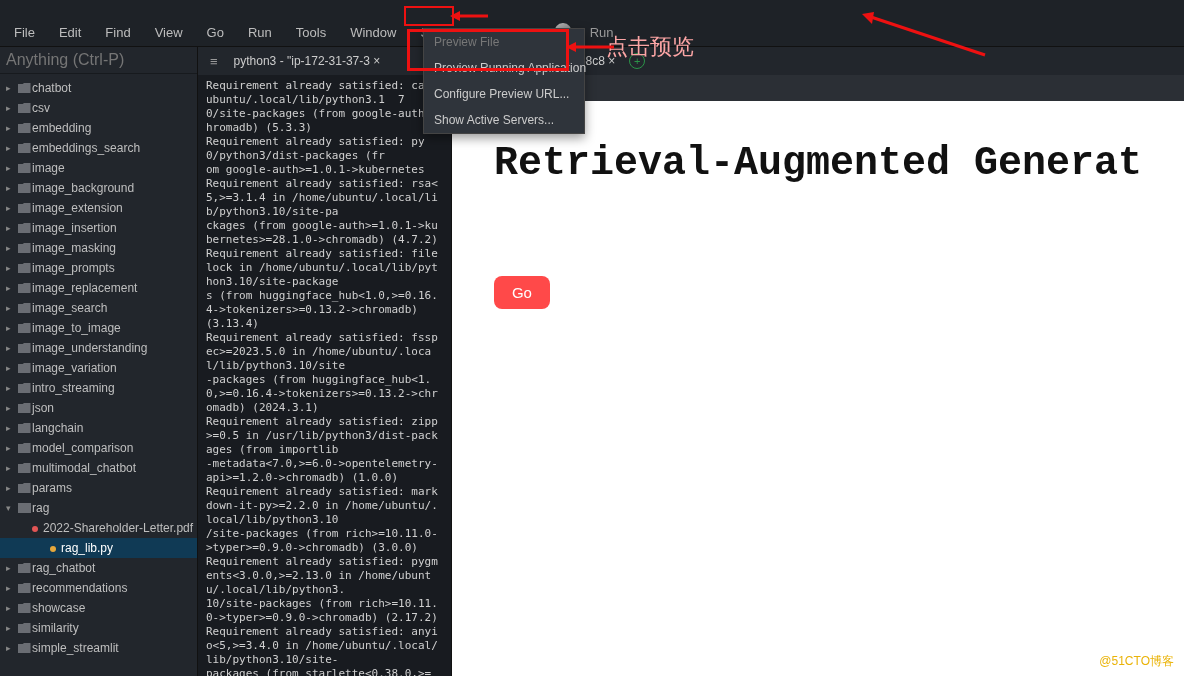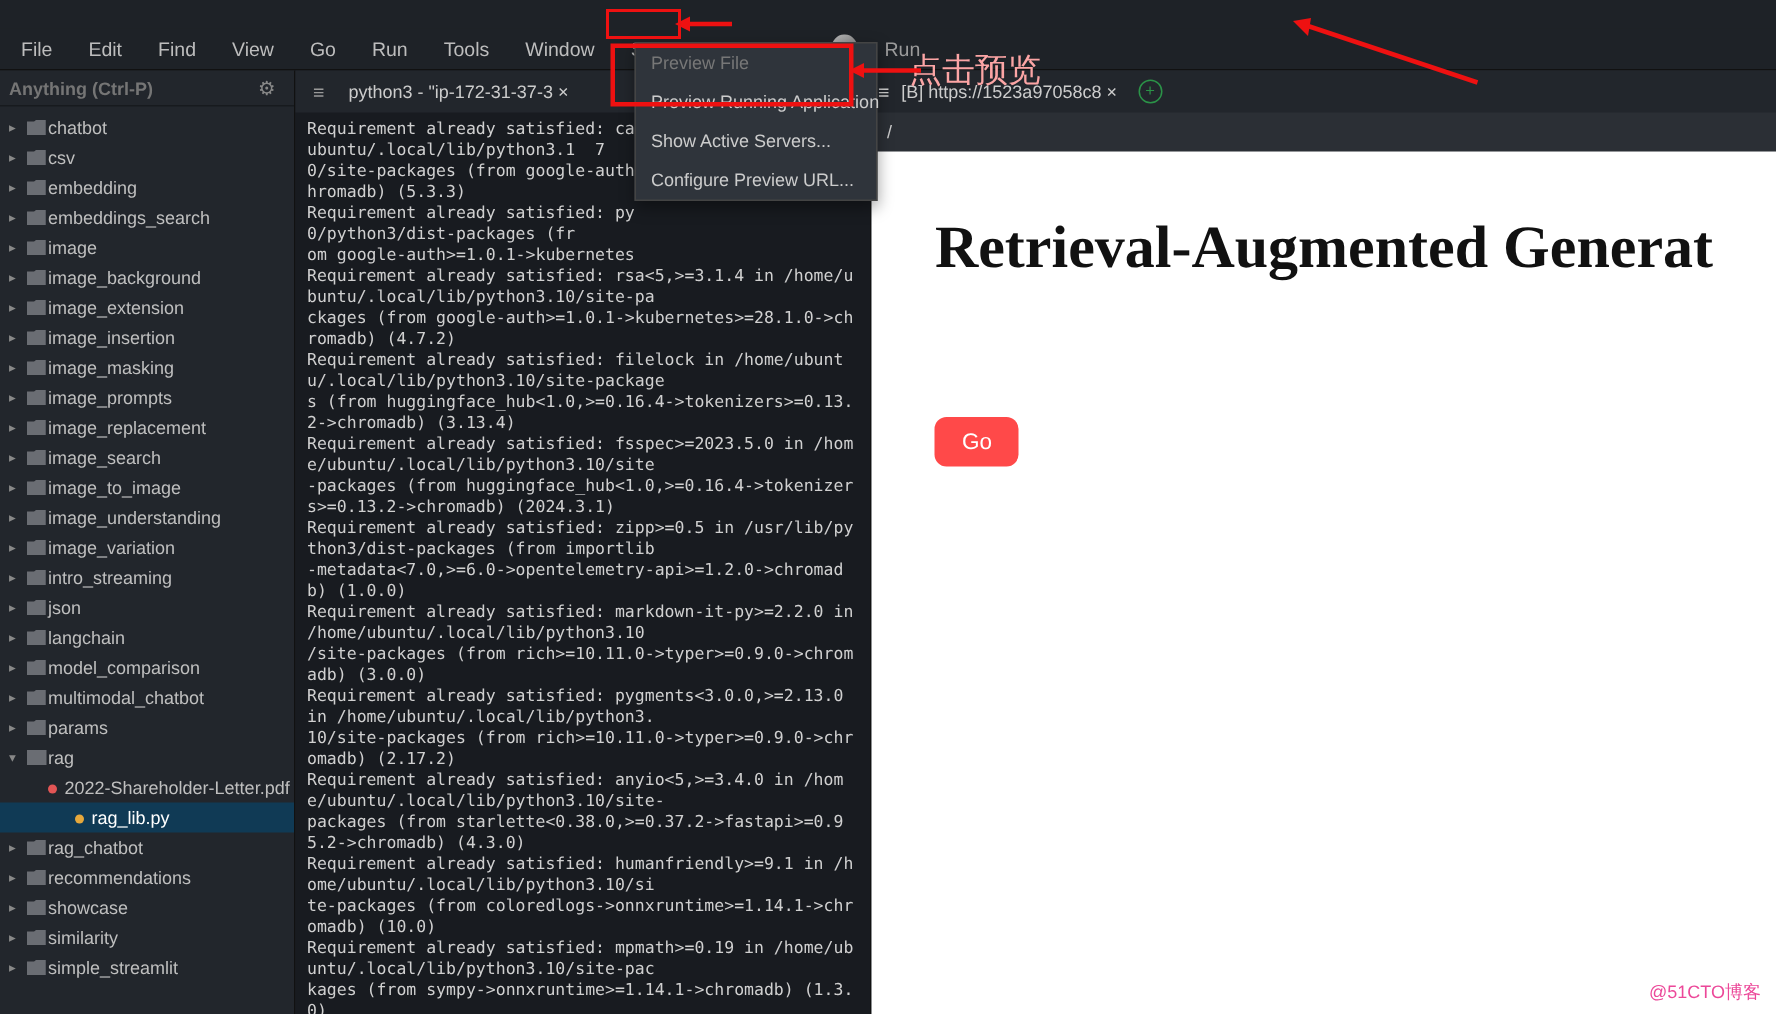--- a/index.html
+++ b/index.html
@@ -36,21 +36,21 @@
   .sidebar {
     width: 198px; background: #22262c; border-right: 1px solid #111;
     display: flex; flex-direction: column;
   }
   .search-row {
     display: flex; align-items: center; padding: 4px 6px;
     border-bottom: 1px solid rgba(0,0,0,0.3);
   }
   .search-row input {
     flex: 1; background: transparent; border: none; color: #999;
-    font-size: 12px; outline: none; font-weight: bold;
+    font-size: 16px; outline: none;
   }
   .gear-icon, .hamburger-icon { color: #888; padding: 0 6px; }
   .tree { flex: 1; overflow: hidden; padding-top: 4px; }
   .tree-row {
     display: flex; align-items: center; height: 20px;
     padding-left: 6px; font-size: 12px; color: #bfbfbf;
     white-space: nowrap; cursor: pointer;
   }
   .tree-row.sel { background: #103a55; color: #fff; padding-left: 40px; }
   .tree-row .chev { width: 10px; color: #888; font-size: 9px; }
@@ -103,31 +103,31 @@
     height:26px; background:#2b2f35; display:flex; align-items:center;
     padding:0 10px; color:#ccc; font-size:12px;
   }
   .r-body {
     flex:1; background:#fff; color:#333; position:relative; overflow:hidden;
   }
   .r-body .content {
     padding: 40px 42px;
   }
   .r-body h1 {
-    font-family: Liberation Serif, serif;
+    font-family: Liberation Mono, monospace;
     font-size: 40px; font-weight:700; color:#111; white-space:nowrap;
   }
   .go-btn {
     margin-top: 90px;
     display:inline-block; padding:8px 18px;
     background:#ff4949; color:#fff; border-radius:8px;
     font-size:15px; cursor:pointer;
   }
   .watermark {
-    position:absolute; bottom:6px; right:10px; color:#ec4899; font-size:12px;
+    position:absolute; bottom:6px; right:10px; color:#eab308; font-size:12px;
   }
   
   .dropdown {
     position:absolute; top:28px; left:407px; width:162px;
     background:#2f343b; border:1px solid #444;
     box-shadow:0 4px 10px rgba(0,0,0,.4);
     margin-left:16px;
   }
   .dropdown .dd-item {
     padding:6px 10px; font-size:12px; color:#ccc; cursor:pointer;
@@ -383,22 +383,22 @@
         <h1>Retrieval-Augmented Generat</h1>
         <div class="go-btn">Go</div>
       </div>
     </div>
   </div>
 </div>
 
 <div class="dropdown">
   <div class="dd-item">Preview File</div>
   <div class="dd-item">Preview Running Application</div>
+  <div class="dd-item">Configure Preview URL...</div>
   <div class="dd-item">Show Active Servers...</div>
-  <div class="dd-item">Configure Preview URL...</div>
 </div>
 
 <div class="anno-box2"></div>
 <div class="anno-box1"></div>
 <div class="anno-text">点击预览</div>
 <svg class="anno-arrow" style="top:9px;left:450px" width="40" height="14">
   <line x1="38" y1="7" x2="6" y2="7" stroke="#e11" stroke-width="3"></line>
   <polygon points="0,7 10,2 10,12" fill="#e11"></polygon>
 </svg>
 <svg class="anno-arrow" style="top:40px;left:566px" width="50" height="14">

